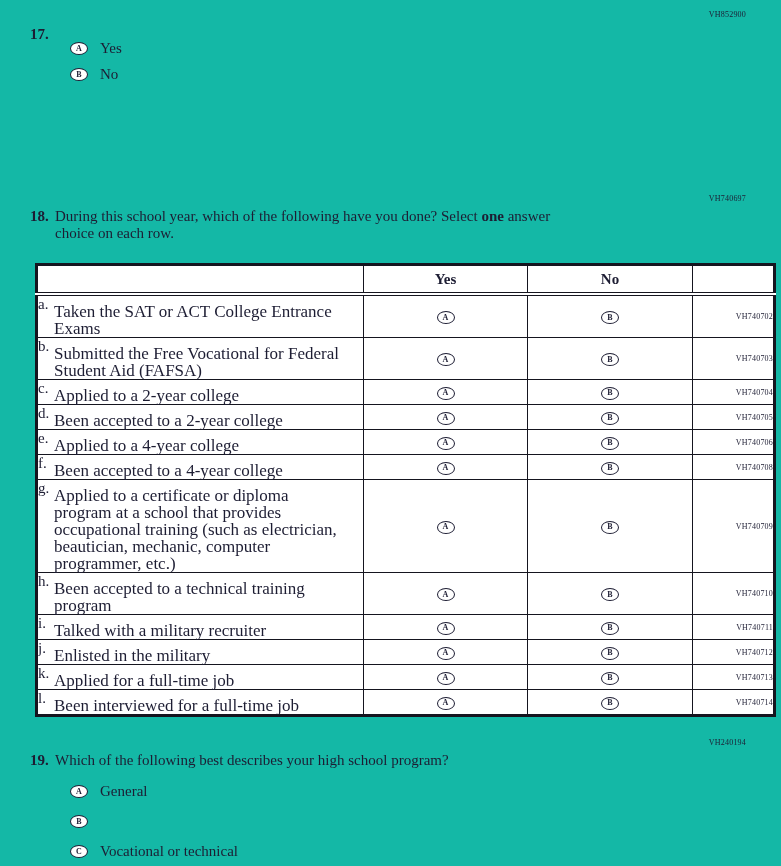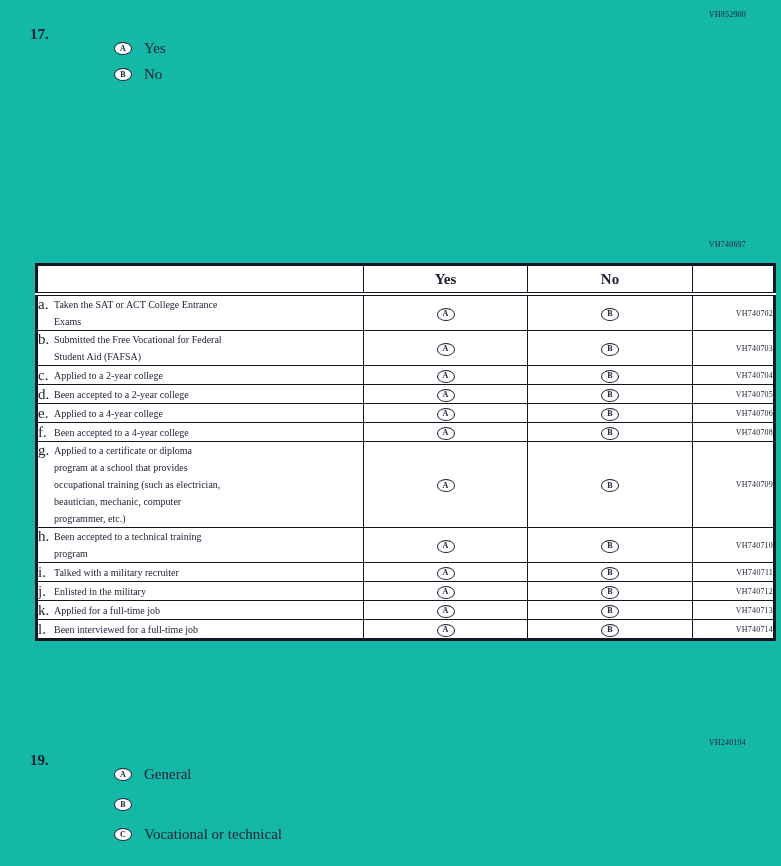--- a/index.html
+++ b/index.html
@@ -15,21 +15,20 @@
     position:absolute;
     font-size:8px;
     letter-spacing:.2px;
     color:#1d1d33;
   }
   .qblock{
     position:absolute;
     left:30px;
     display:flex;
     align-items:flex-start;
-    gap:44px;
   }
   .qnum{
     font-weight:bold;
     font-size:15px;
     line-height:17px;
     width:25px;
     flex:none;
   }
   .qbody{max-width:610px;}
   .qtext{
@@ -76,21 +75,21 @@
   .qtable thead th{
     height:26px;
     font-size:15px;
     font-weight:bold;
     text-align:center;
     border-bottom:4px double #15151f;
   }
   .c-text{padding:2px 4px 2px 6px;vertical-align:middle;}
   .rowflex{display:flex;align-items:flex-start;}
   .rletter{width:16px;flex:none;font-size:15px;line-height:17px;}
-  .rtext{font-size:10px;line-height:17px;white-space:pre-line;}
+  .rtext{font-size:17px;line-height:17px;white-space:pre-line;margin-top:7px;}
   .c-bubble{text-align:center;vertical-align:middle;}
   .c-bubble .bubble{vertical-align:middle;}
   .c-code{
     font-size:8px;
     padding-left:3px;
     vertical-align:middle;
     text-align:right;
     letter-spacing:.2px;
   }
 </style>
@@ -113,21 +112,27 @@
           <div class="option">
             <span class="bubble">
               <span class="bl">B</span>
             </span>
             <span class="olabel">No</span>
           </div>
         </div>
     </div>
   </div>
 
-  <div class="qcode" style="top:194px;right:35px;margin-top:46px;">VH740697</div>
+  <div class="qcode" style="top:194px;right:35px;">VH740697</div>
+  <div class="qblock" style="top:208px;">
+    <span class="qnum">18.</span>
+    <div class="qbody">
+      <div class="qtext" style="white-space:normal;"><span>During this school year, which of the following have you done? Select</span> <b>one</b> <span>answer</span><br><span>choice on each row.</span></div>
+    </div>
+  </div>
 
   <table class="qtable">
     <colgroup>
       <col style="width:327px">
         <col style="width:164px">
         <col style="width:165px">
         <col style="width:82px">
     </colgroup>
     <thead>
       <tr>
@@ -325,20 +330,21 @@
             </span></td>
           <td class="c-code"><span>VH740714</span></td>
         </tr>
       </tbody>
   </table>
 
   <div class="qcode" style="top:738px;right:35px;">VH240194</div>
   <div class="qblock" style="top:752px;">
     <span class="qnum">19.</span>
     <div class="qbody">
+      <div class="qtext">Which of the following best describes your high school program?</div>
       <div class="options q19-options">
           <div class="option">
             <span class="bubble">
               <span class="bl">A</span>
             </span>
             <span class="olabel">General</span>
           </div>
           <div class="option">
             <span class="bubble">
               <span class="bl">B</span>

